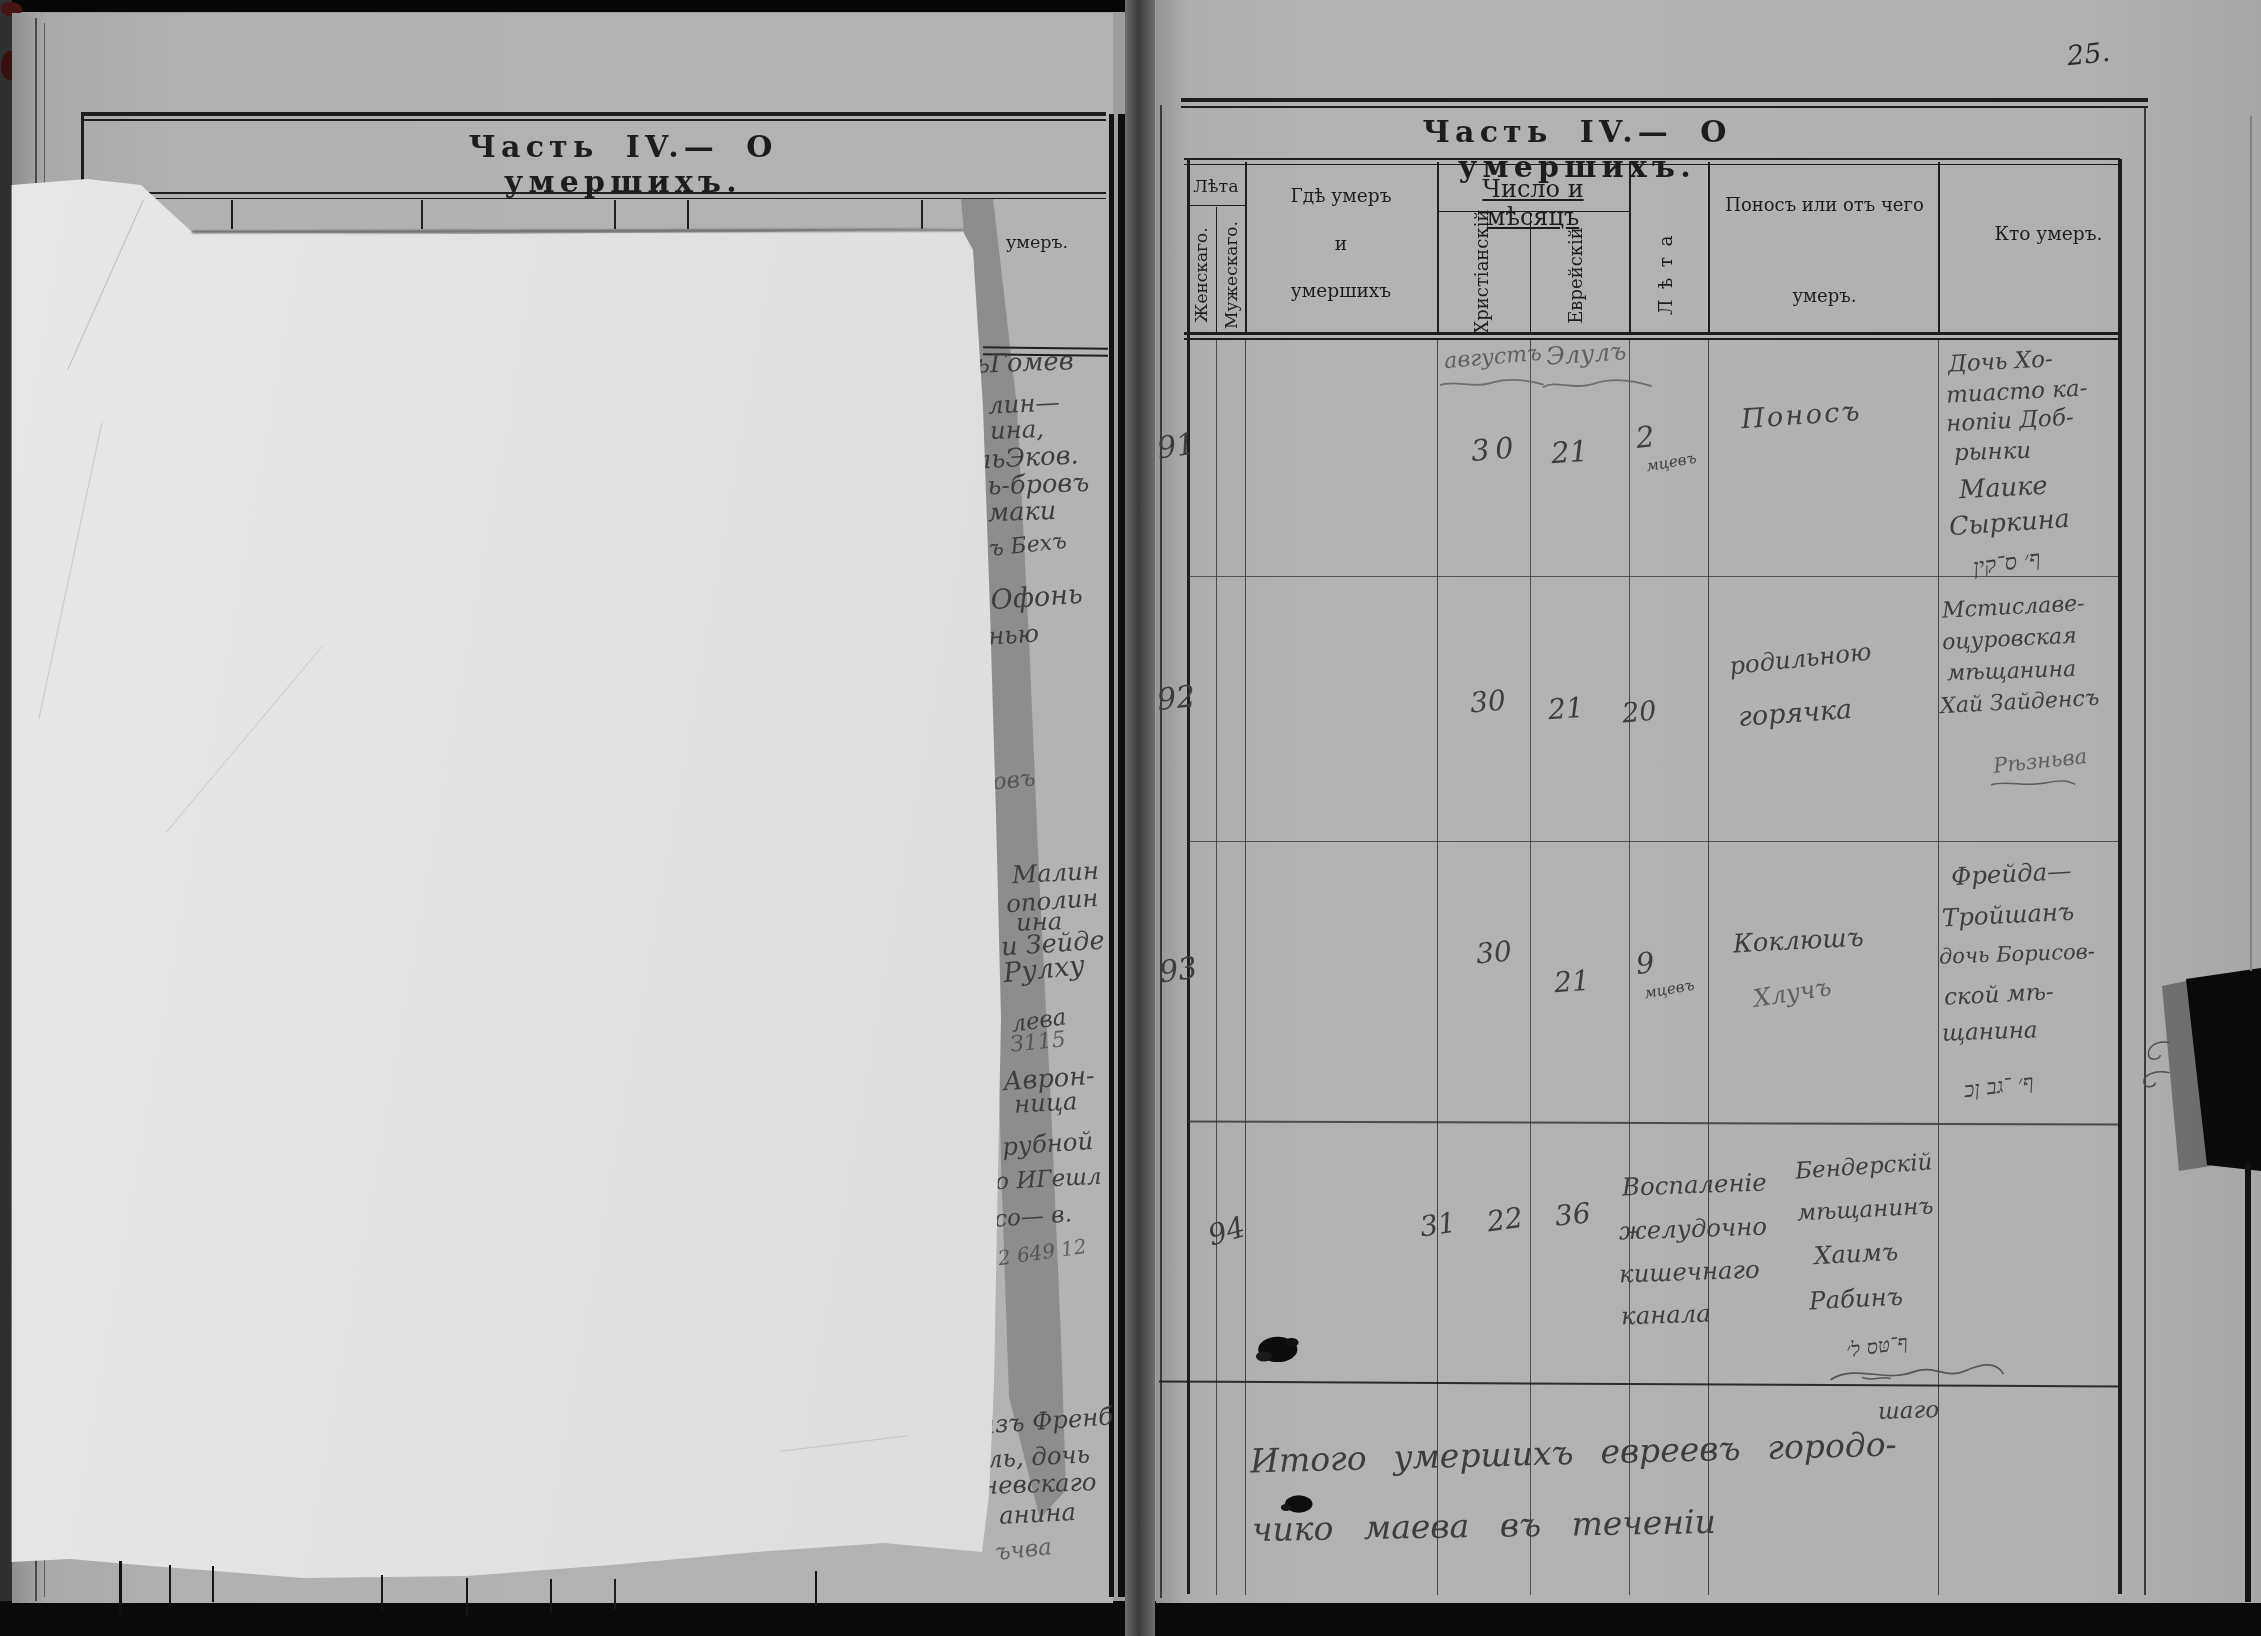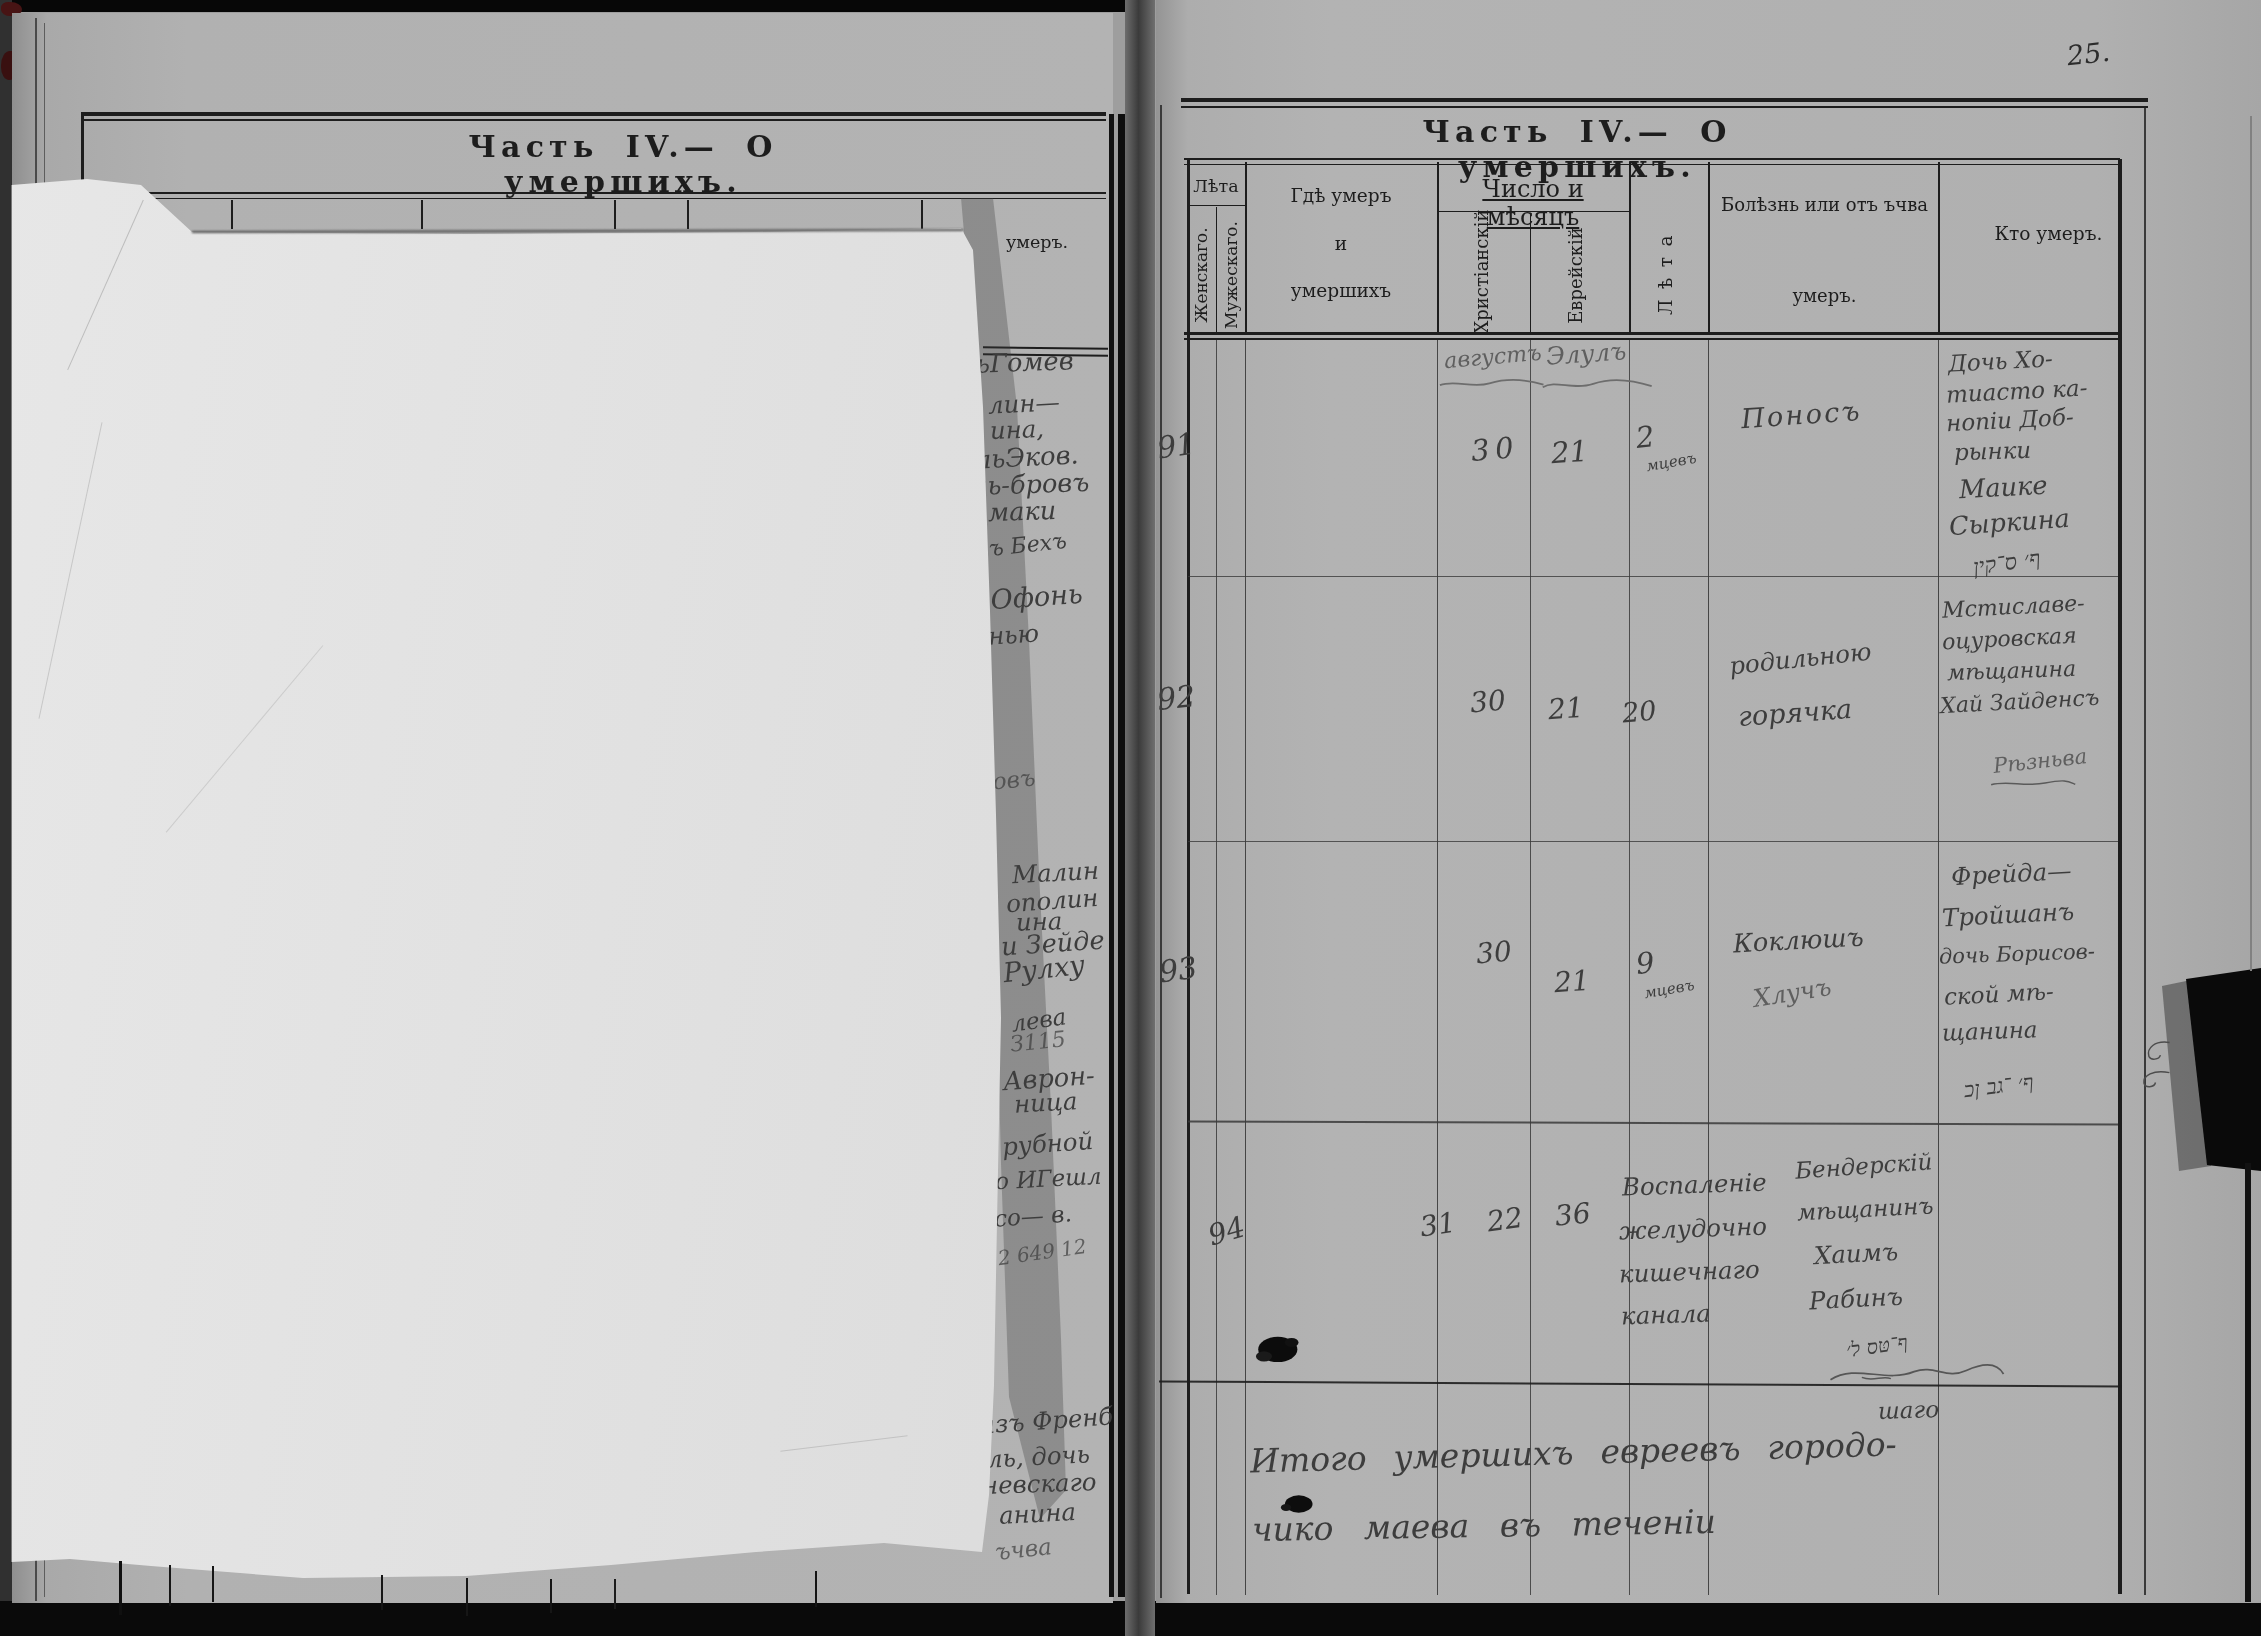--- a/index.html
+++ b/index.html
@@ -150,21 +150,21 @@
   <div class="abs print center" style="left:1420px;top:262px;width:122px;font-size:18px;transform:rotate(-90deg);">
     <span>Христіанскій</span>
   </div>
   <div class="abs print center" style="left:1520px;top:265px;width:111px;font-size:18px;transform:rotate(-90deg);">
     <span>Еврейскій</span>
   </div>
   <div class="abs print center" style="left:1625px;top:264px;width:81px;font-size:18.6px;letter-spacing:10.5px;transform:rotate(-90deg);">
     <span>Лѣта</span>
   </div>
   <div class="abs print center" style="left:1711px;top:194px;width:227px;font-size:18px;">
-    <span>Болѣзнь или отъ ъчва</span>
+    <span>Поносъ или отъ чего</span>
   </div>
   <div class="abs print center" style="left:1711px;top:285px;width:227px;font-size:18px;">
     <span>умеръ.</span>
   </div>
   <div class="abs print center" style="left:1941px;top:223px;width:175px;font-size:18.6px;padding-left:20px;">
     <span>Кто умеръ.</span>
   </div>
 
   <div class="vline soft" style="left:1216px;top:340px;width:1.2px;height:1255px;opacity:.85;"></div>
   <div class="vline soft" style="left:1245px;top:340px;width:1.2px;height:1255px;opacity:.9;"></div>

